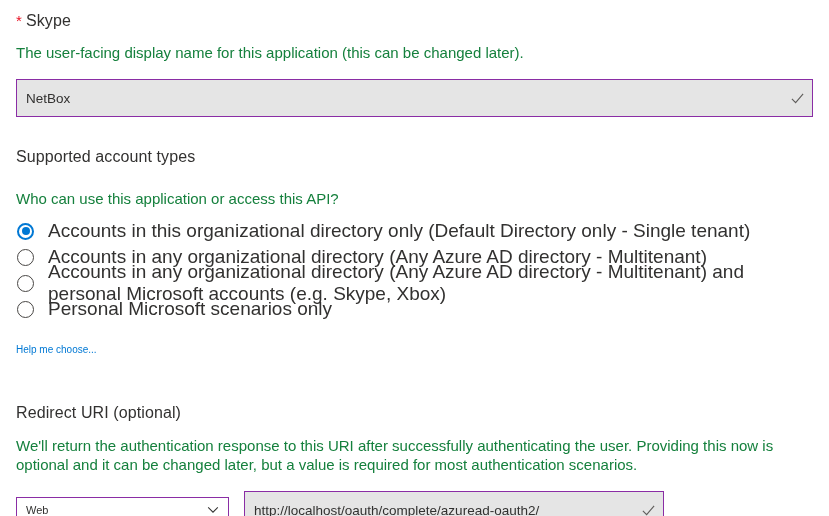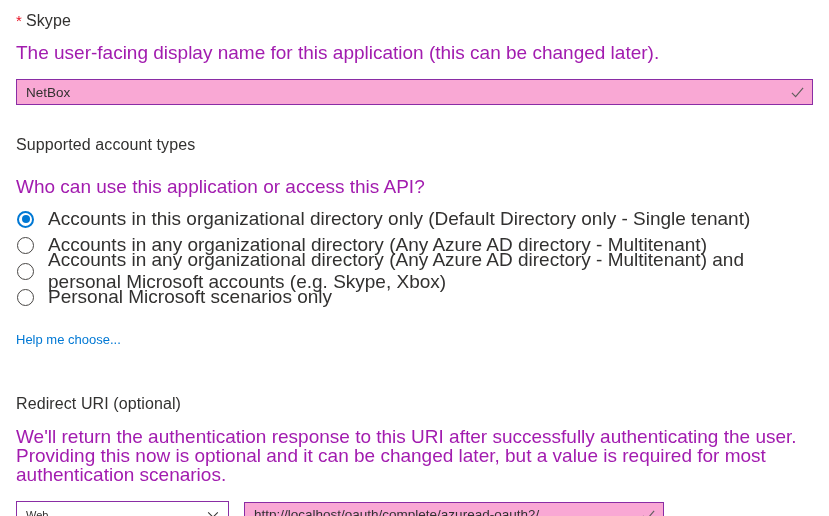--- a/index.html
+++ b/index.html
@@ -14,36 +14,36 @@
 
   .section-heading {
     font-size: 16px;
     font-weight: 400;
     color: #323130;
     letter-spacing: 0.1px;
   }
   .required-star { color: #e81123; margin-right: 4px; font-size: 15px; }
 
   .desc {
-    font-size: 19px;
-    color: #a21caf;
+    font-size: 15px;
+    color: #15803d;
     line-height: 19px;
   }
 
   
   .name-heading { margin-top: 4px; }
   .name-desc { margin-top: 13px; }
 
   .text-field {
     position: relative;
     margin-top: 17px;
     width: 797px;
-    height: 26px;
+    height: 38px;
     border: 1px solid #8a2da5;
-    background: #f9a8d4;
+    background: #e5e5e5;
     display: flex;
     align-items: center;
   }
   .text-field input {
     border: none;
     outline: none;
     flex: 1;
     height: 100%;
     font-family: "Liberation Sans", sans-serif;
     font-size: 13.5px;
@@ -93,21 +93,21 @@
   }
   .radio-label {
     margin-left: 14px;
     font-size: 19px;
     color: #323130;
   }
 
   .help-link {
     display: inline-block;
     margin-top: 22px;
-    font-size: 13px;
+    font-size: 10px;
     color: #0078d4;
     text-decoration: none;
     cursor: pointer;
     text-align: right;
   }
 
   
   .redirect-heading { margin-top: 47px; }
   .redirect-desc {
     margin-top: 14px;

